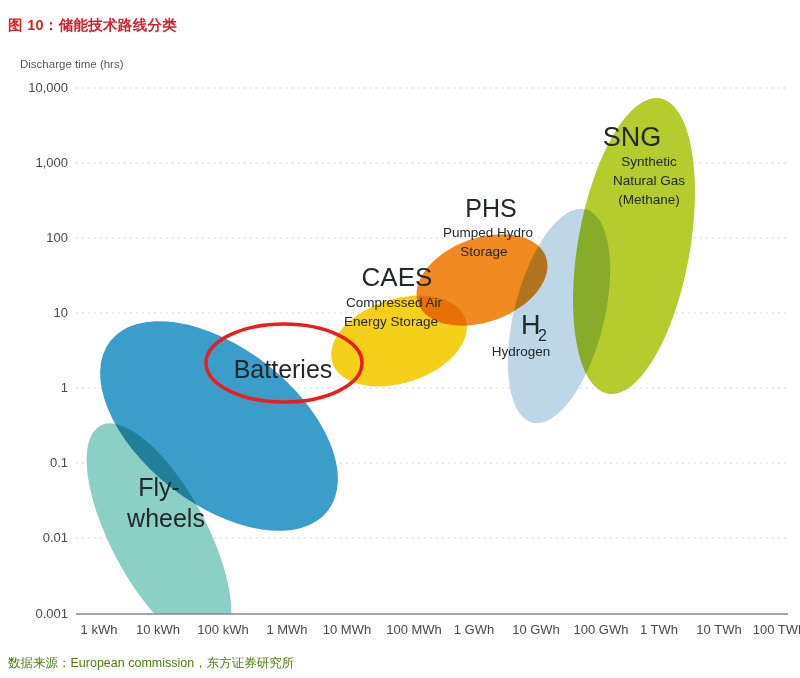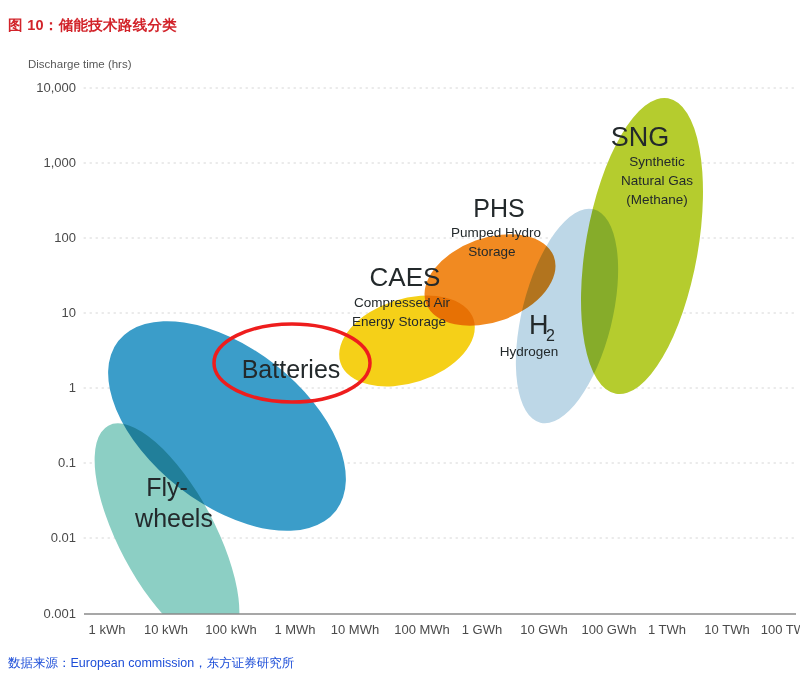--- a/index.html
+++ b/index.html
@@ -23,39 +23,39 @@
     font-size: 14.5px;
     font-weight: bold;
     color: #d2232a;
     letter-spacing: 0.3px;
     white-space: nowrap;
   }
 
   
   #chart-area {
     position: absolute;
-    left: 12px;
+    left: 4px;
     top: 46px;
     width: 720px;
     height: 600px;
     text-decoration: underline;
   }
   #chart-svg {
     position: absolute;
     left: 0;
     top: 0;
   }
 
   
   #source-note {
     position: absolute;
     left: 8px;
     top: 655px;
     font-size: 12.5px;
-    color: #1d4ed8;
+    color: #4d7c0f;
     white-space: nowrap;
   }
 
   
   .axis-label, .tick-label {
     font-family: "Liberation Sans", sans-serif;
     fill: #585858;
   }
   .axis-label { font-size: 11.5px; }
   .tick-label { font-size: 13px; fill: #4a4a4a; }

